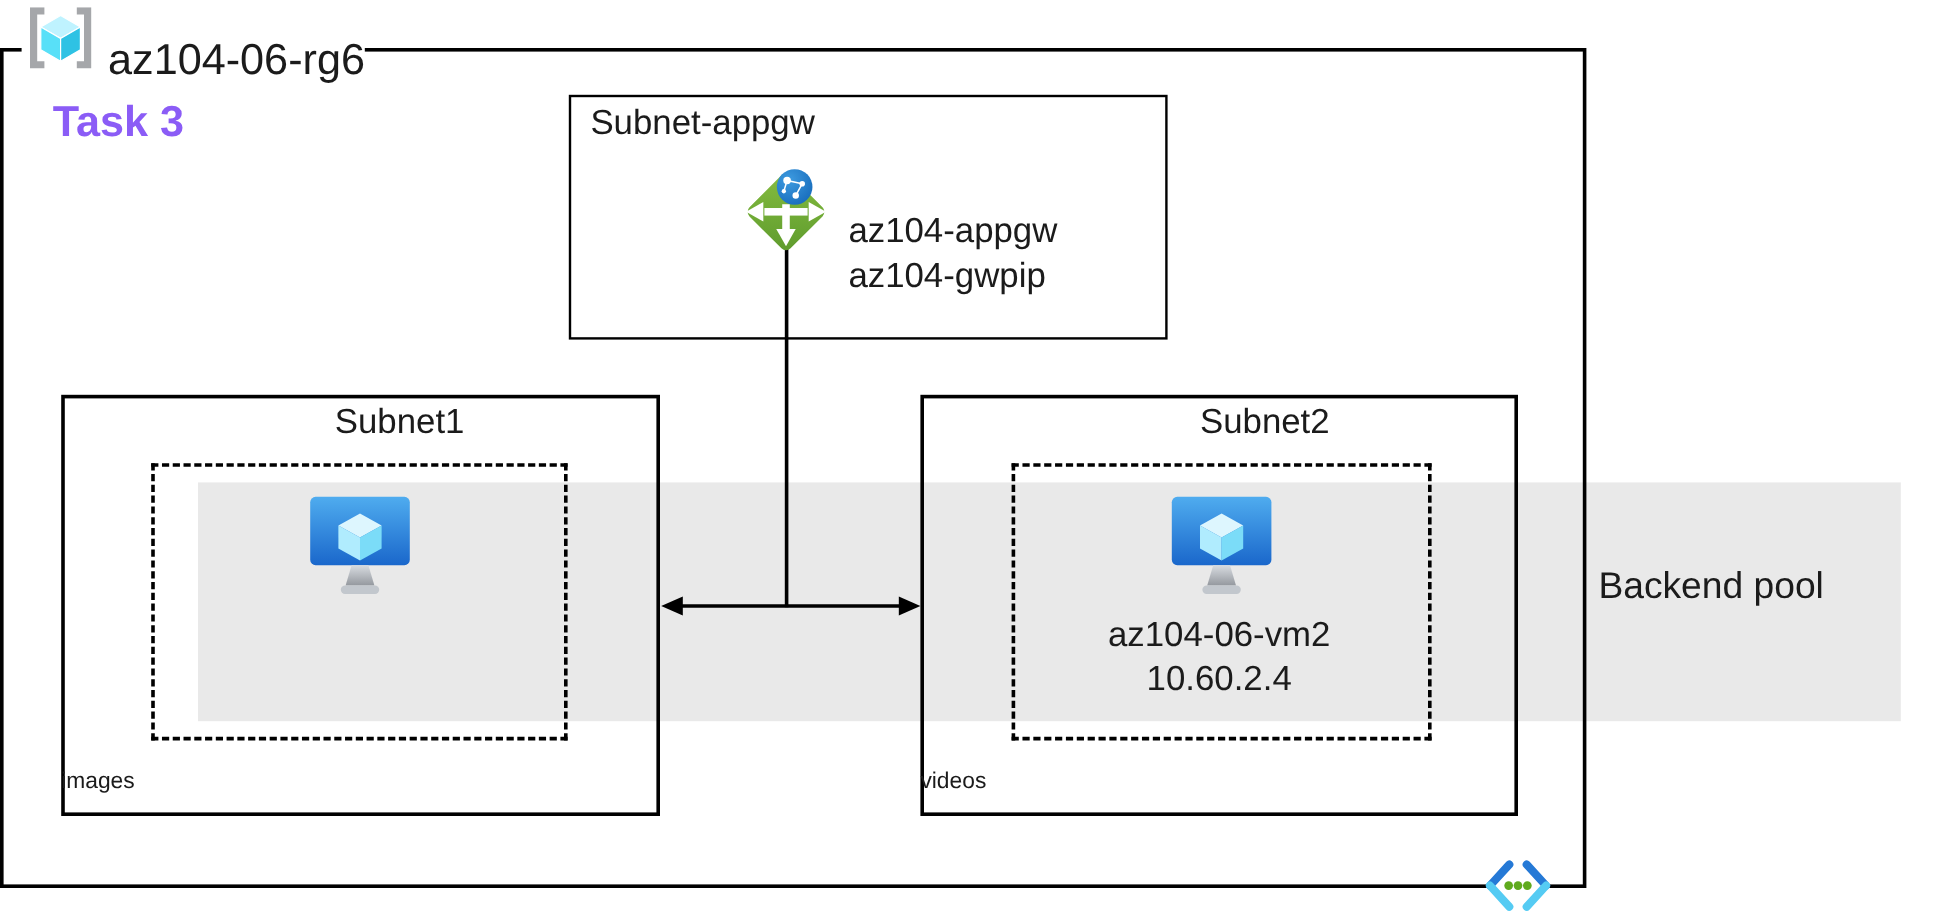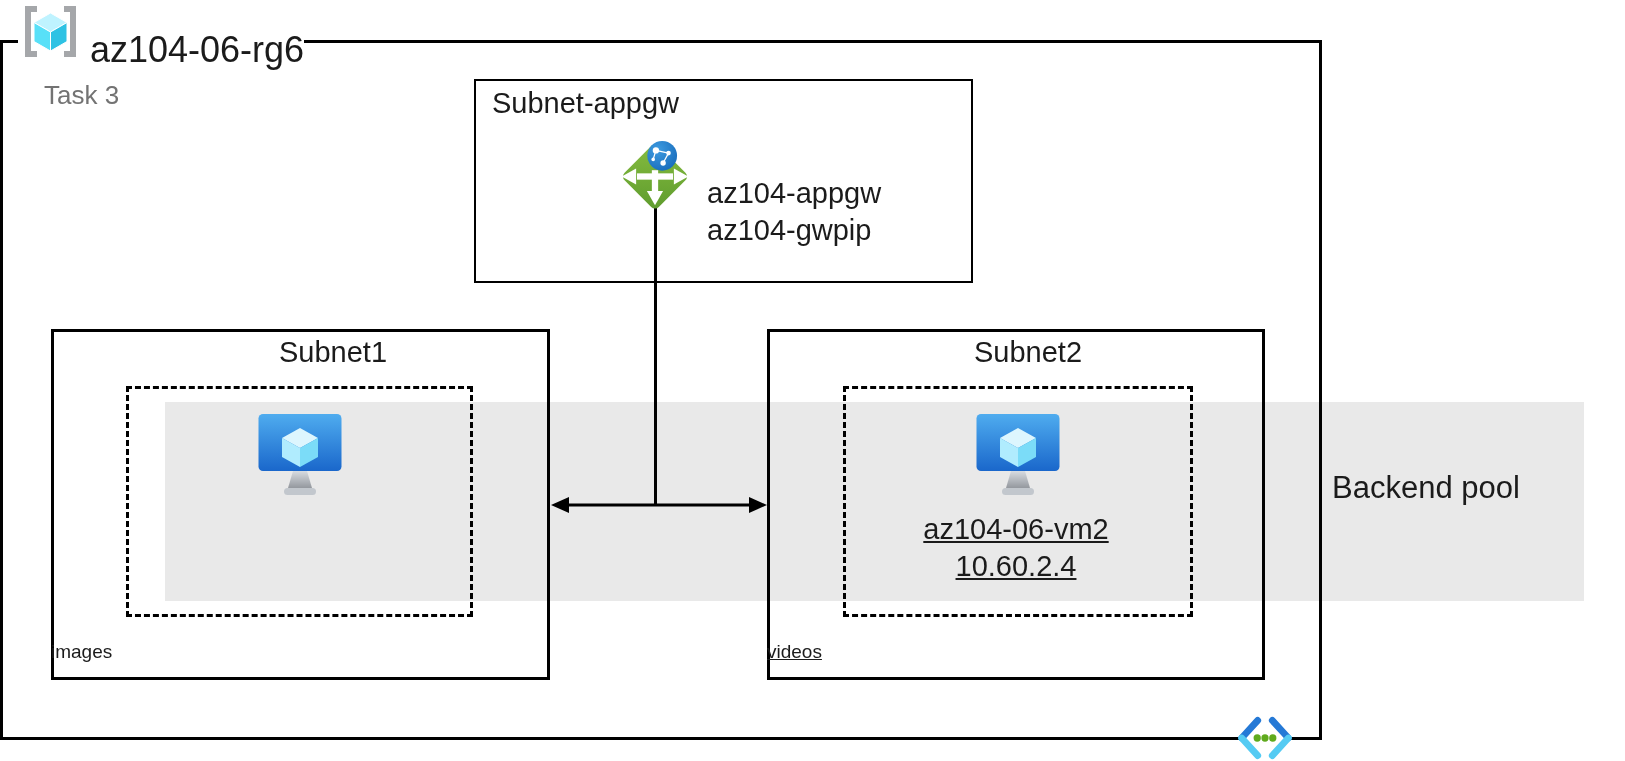--- a/index.html
+++ b/index.html
@@ -9,43 +9,43 @@
   }
   .abs{position:absolute;}
   
   .band{left:165px;top:402px;width:1419px;height:199px;background:#E9E9E9;z-index:1;}
   .band-label{left:1332px;top:470px;width:252px;text-align:left;font-size:31px;z-index:2;}
   
   .rg-border{left:0;top:40px;width:1322px;height:700px;border:3px solid #000;box-sizing:border-box;z-index:2;}
   .rg-plate{left:18px;top:30px;width:286px;height:22px;background:#fff;z-index:3;}
   .rg-icon{left:22px;top:6px;width:57px;height:51px;z-index:4;}
   .rg-title{left:90px;top:29px;font-size:36px;z-index:4;white-space:nowrap;}
-  .task{left:44px;top:80px;font-size:26px;font-weight:normal;color:#737373;z-index:3;}
+  .task{left:44px;top:80px;font-size:36px;font-weight:bold;color:#8b5cf6;z-index:3;}
   
   .appgw-box{left:474px;top:79px;width:499px;height:204px;border:2px solid #000;box-sizing:border-box;z-index:2;}
   .appgw-title{left:492px;top:87px;font-size:29px;z-index:3;white-space:nowrap;}
   .appgw-icon{left:610px;top:127px;width:90px;height:90px;z-index:4;}
   .appgw-lines{left:707px;top:143px;font-size:29px;line-height:37px;z-index:3;white-space:nowrap;margin-top:32px;}
   
   .conn-v{left:654px;top:205px;width:3px;height:301px;background:#000;z-index:3;}
   .conn-h{left:549px;top:493px;width:220px;height:24px;z-index:3;}
   
   .subnet-box{border:3px solid #000;box-sizing:border-box;z-index:2;background:transparent;}
   .s1{left:51px;top:329px;width:499px;height:351px;}
   .s2{left:767px;top:329px;width:498px;height:351px;}
   .subnet-title{top:336px;text-align:center;font-size:29px;z-index:3;}
   .st1{left:51px;width:564px;}
-  .st2{left:767px;width:498px;padding-left:12px;}
+  .st2{left:793px;width:498px;padding-left:12px;}
   .dashed{border:3px dashed #000;box-sizing:border-box;z-index:3;background:transparent;}
   .d1{left:126px;top:386px;width:347px;height:231px;}
   .d2{left:843px;top:386px;width:350px;height:231px;}
   .vm-icon{top:407px;width:90px;height:93px;z-index:4;}
   .vm1{left:255px;} .vm2{left:973px;}
   .vm-text{top:511px;text-align:center;font-size:29px;line-height:37px;z-index:4;}
-  .vt1{left:51px;width:499px;} .vt2{left:767px;width:498px;text-decoration:underline;}
+  .vt1{left:51px;width:499px;} .vt2{left:767px;width:498px;}
   .store-label{top:641px;font-size:19px;z-index:3;}
   
   .vnet-backing{left:1239px;top:714px;width:50px;height:46px;background:#fff;z-index:3;}
   .vnet-icon{left:1237px;top:716px;width:56px;height:44px;z-index:4;}
 </style>
 </head>
 <body>
 
 <div id="canvas">
 

